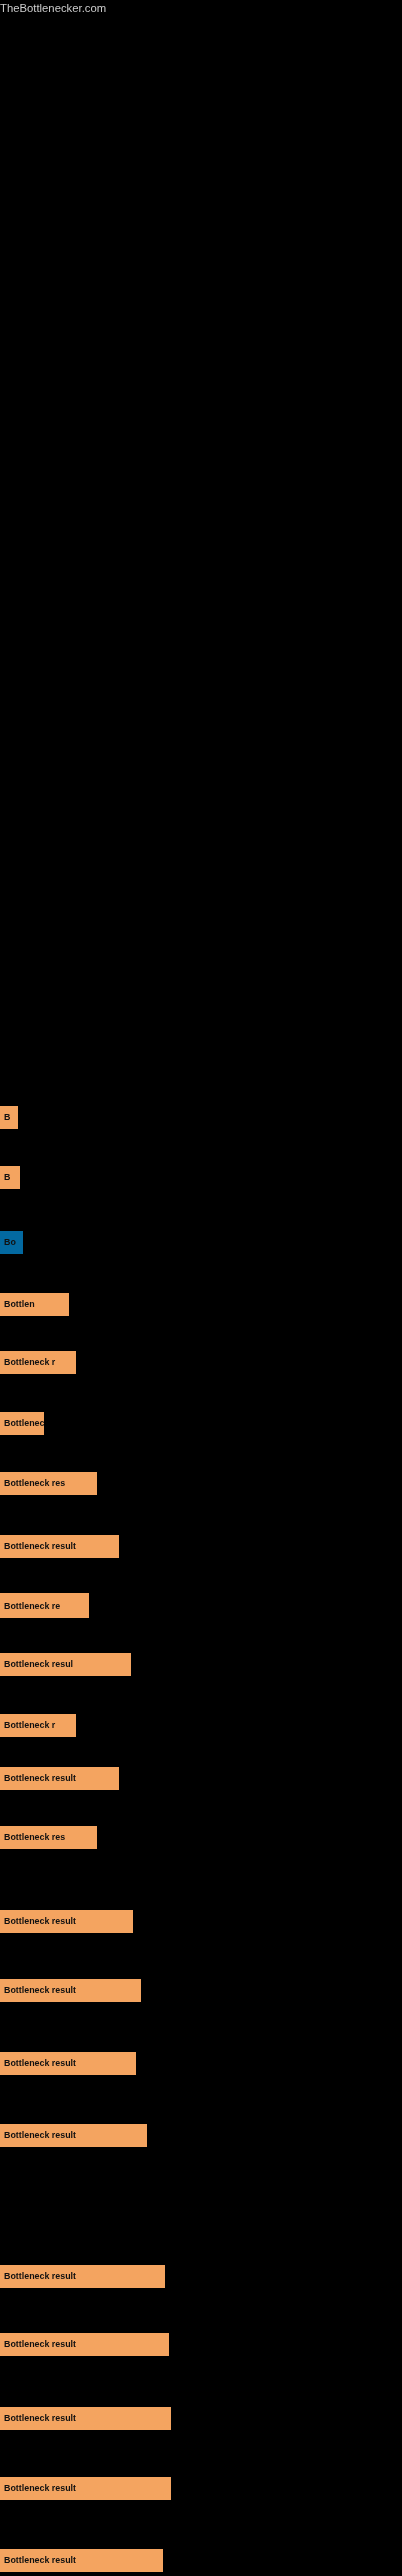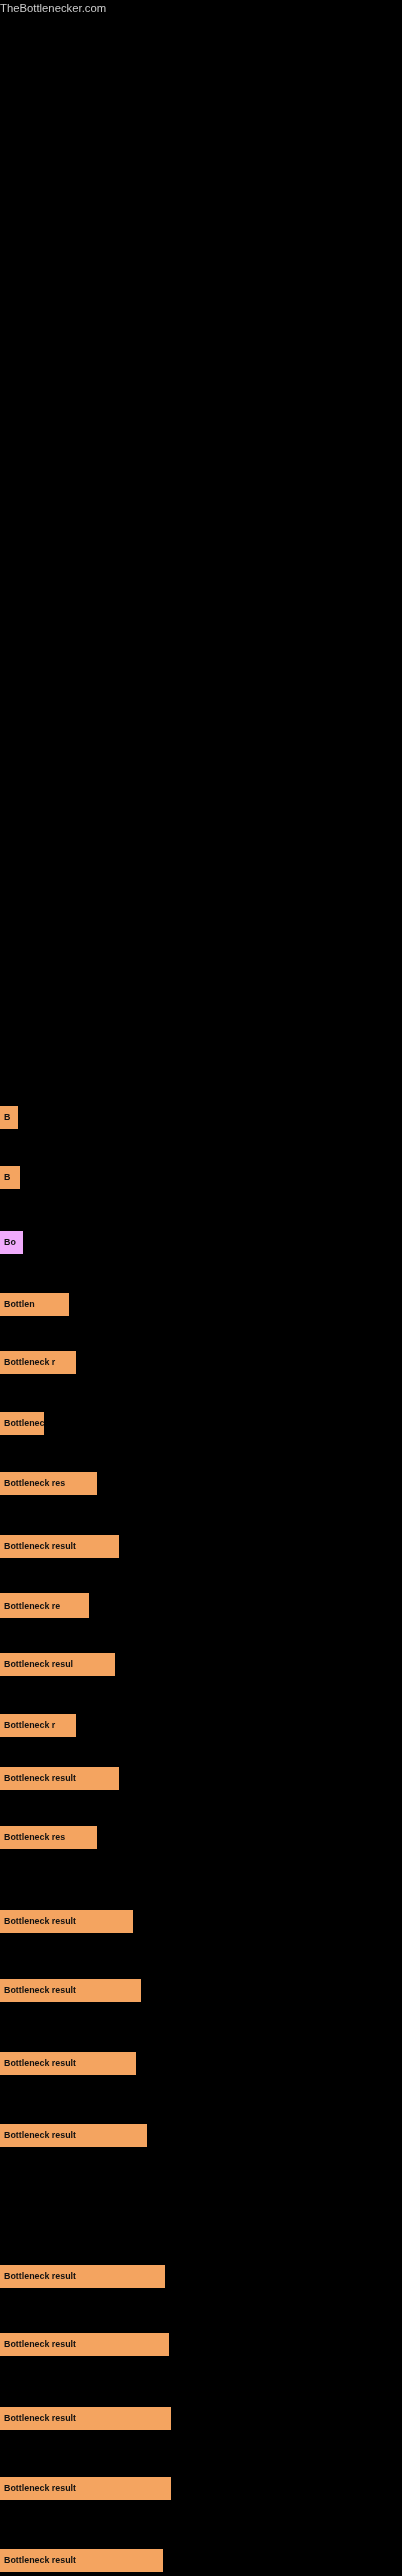--- a/index.html
+++ b/index.html
@@ -29,28 +29,28 @@
 
 <div>
   <span class="site-title">TheBottlenecker.com</span>
 </div>
 
 <div style="position:relative; width:403px; min-height:2576px; background:#000;">
 
   <div id="bars-container" style="position: relative; width: 403px; min-height: 2576px;">
   <div style="position: absolute; top: 1091px; left: 0px; width: 17.7px; background-color: rgb(244, 164, 96); color: rgb(17, 17, 17); font-size: 8.9px; font-weight: 600; padding: 3.2px 4px; white-space: nowrap; overflow: hidden; height: 22.5px; display: flex; align-items: center;">B</div>
       <div style="position: absolute; top: 1151px; left: 0px; width: 20px; background-color: rgb(244, 164, 96); color: rgb(17, 17, 17); font-size: 8.9px; font-weight: 600; padding: 3.2px 4px; white-space: nowrap; overflow: hidden; height: 22.5px; display: flex; align-items: center;">B</div>
-      <div style="position: absolute; top: 1216px; left: 0px; width: 22.5px; background-color: #f0abfc; color: rgb(17, 17, 17); font-size: 8.9px; font-weight: 600; padding: 3.2px 4px; white-space: nowrap; overflow: hidden; height: 22.5px; display: flex; align-items: center;">Bo</div>
+      <div style="position: absolute; top: 1216px; left: 0px; width: 22.5px; background-color: #0369a1; color: rgb(17, 17, 17); font-size: 8.9px; font-weight: 600; padding: 3.2px 4px; white-space: nowrap; overflow: hidden; height: 22.5px; display: flex; align-items: center;">Bo</div>
       <div style="position: absolute; top: 1278px; left: 0px; width: 69px; background-color: rgb(244, 164, 96); color: rgb(17, 17, 17); font-size: 8.9px; font-weight: 600; padding: 3.2px 4px; white-space: nowrap; overflow: hidden; height: 22.5px; display: flex; align-items: center;">Bottlen</div>
       <div style="position: absolute; top: 1336px; left: 0px; width: 76px; background-color: rgb(244, 164, 96); color: rgb(17, 17, 17); font-size: 8.9px; font-weight: 600; padding: 3.2px 4px; white-space: nowrap; overflow: hidden; height: 22.5px; display: flex; align-items: center;">Bottleneck r</div>
       <div style="position: absolute; top: 1397px; left: 0px; width: 44px; background-color: rgb(244, 164, 96); color: rgb(17, 17, 17); font-size: 8.9px; font-weight: 600; padding: 3.2px 4px; white-space: nowrap; overflow: hidden; height: 22.5px; display: flex; align-items: center;">Bottlenec</div>
       <div style="position: absolute; top: 1457px; left: 0px; width: 97px; background-color: rgb(244, 164, 96); color: rgb(17, 17, 17); font-size: 8.9px; font-weight: 600; padding: 3.2px 4px; white-space: nowrap; overflow: hidden; height: 22.5px; display: flex; align-items: center;">Bottleneck res</div>
       <div style="position: absolute; top: 1520px; left: 0px; width: 119px; background-color: rgb(244, 164, 96); color: rgb(17, 17, 17); font-size: 8.9px; font-weight: 600; padding: 3.2px 4px; white-space: nowrap; overflow: hidden; height: 22.5px; display: flex; align-items: center;">Bottleneck result</div>
       <div style="position: absolute; top: 1578px; left: 0px; width: 89px; background-color: rgb(244, 164, 96); color: rgb(17, 17, 17); font-size: 8.9px; font-weight: 600; padding: 3.2px 4px; white-space: nowrap; overflow: hidden; height: 25px; display: flex; align-items: center;">Bottleneck re</div>
-      <div style="position: absolute; top: 1638px; left: 0px; width: 115px; background-color: rgb(244, 164, 96); color: rgb(17, 17, 17); font-size: 8.9px; font-weight: 600; padding: 3.2px 4px; white-space: nowrap; overflow: hidden; height: 22.5px; display: flex; align-items: center;">Bottleneck resul</div>
+      <div style="position: absolute; top: 1638px; left: 0px; width: 131px; background-color: rgb(244, 164, 96); color: rgb(17, 17, 17); font-size: 8.9px; font-weight: 600; padding: 3.2px 4px; white-space: nowrap; overflow: hidden; height: 22.5px; display: flex; align-items: center;">Bottleneck resul</div>
       <div style="position: absolute; top: 1699px; left: 0px; width: 76px; background-color: rgb(244, 164, 96); color: rgb(17, 17, 17); font-size: 8.9px; font-weight: 600; padding: 3.2px 4px; white-space: nowrap; overflow: hidden; height: 22.5px; display: flex; align-items: center;">Bottleneck r</div>
       <div style="position: absolute; top: 1752px; left: 0px; width: 119px; background-color: rgb(244, 164, 96); color: rgb(17, 17, 17); font-size: 8.9px; font-weight: 600; padding: 3.2px 4px; white-space: nowrap; overflow: hidden; height: 22.5px; display: flex; align-items: center;">Bottleneck result</div>
       <div style="position: absolute; top: 1811px; left: 0px; width: 97px; background-color: rgb(244, 164, 96); color: rgb(17, 17, 17); font-size: 8.9px; font-weight: 600; padding: 3.2px 4px; white-space: nowrap; overflow: hidden; height: 22.5px; display: flex; align-items: center;">Bottleneck res</div>
       <div style="position: absolute; top: 1895px; left: 0px; width: 133px; background-color: rgb(244, 164, 96); color: rgb(17, 17, 17); font-size: 8.9px; font-weight: 600; padding: 3.2px 4px; white-space: nowrap; overflow: hidden; height: 22.5px; display: flex; align-items: center;">Bottleneck result</div>
       <div style="position: absolute; top: 1964px; left: 0px; width: 141px; background-color: rgb(244, 164, 96); color: rgb(17, 17, 17); font-size: 8.9px; font-weight: 600; padding: 3.2px 4px; white-space: nowrap; overflow: hidden; height: 22.5px; display: flex; align-items: center;">Bottleneck result</div>
       <div style="position: absolute; top: 2037px; left: 0px; width: 136px; background-color: rgb(244, 164, 96); color: rgb(17, 17, 17); font-size: 8.9px; font-weight: 600; padding: 3.2px 4px; white-space: nowrap; overflow: hidden; height: 22.5px; display: flex; align-items: center;">Bottleneck result</div>
       <div style="position: absolute; top: 2109px; left: 0px; width: 147px; background-color: rgb(244, 164, 96); color: rgb(17, 17, 17); font-size: 8.9px; font-weight: 600; padding: 3.2px 4px; white-space: nowrap; overflow: hidden; height: 22.5px; display: flex; align-items: center;">Bottleneck result</div>
       <div style="position: absolute; top: 2250px; left: 0px; width: 165px; background-color: rgb(244, 164, 96); color: rgb(17, 17, 17); font-size: 8.9px; font-weight: 600; padding: 3.2px 4px; white-space: nowrap; overflow: hidden; height: 22.5px; display: flex; align-items: center;">Bottleneck result</div>
       <div style="position: absolute; top: 2318px; left: 0px; width: 169px; background-color: rgb(244, 164, 96); color: rgb(17, 17, 17); font-size: 8.9px; font-weight: 600; padding: 3.2px 4px; white-space: nowrap; overflow: hidden; height: 22.5px; display: flex; align-items: center;">Bottleneck result</div>
       <div style="position: absolute; top: 2392px; left: 0px; width: 171px; background-color: rgb(244, 164, 96); color: rgb(17, 17, 17); font-size: 8.9px; font-weight: 600; padding: 3.2px 4px; white-space: nowrap; overflow: hidden; height: 22.5px; display: flex; align-items: center;">Bottleneck result</div>

